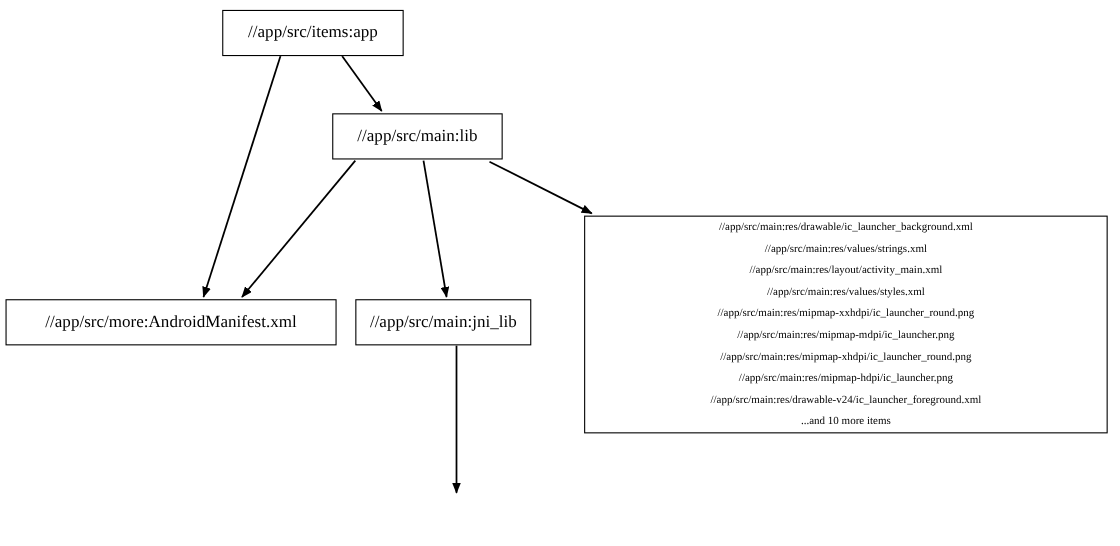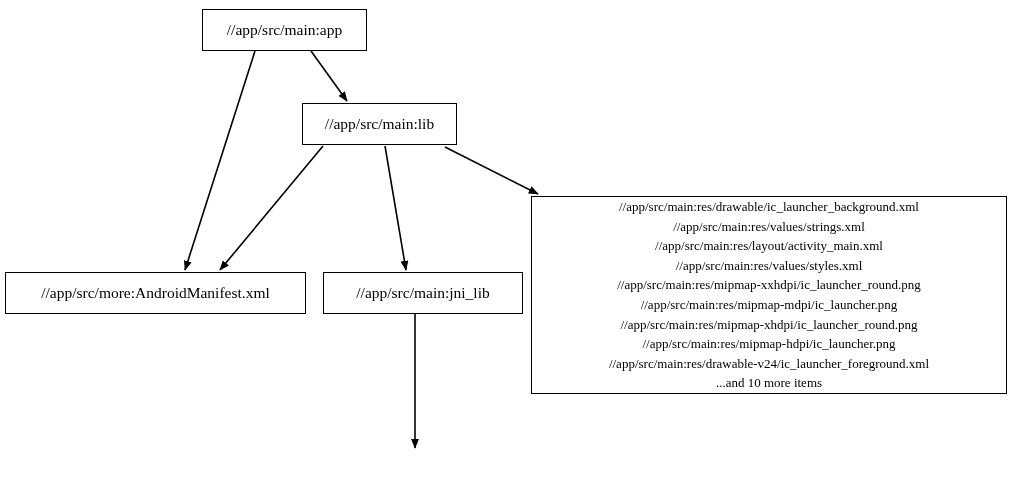--- a/index.html
+++ b/index.html
@@ -36,27 +36,27 @@
   }
   .node-label {
     display: block;
     text-align: center;
     white-space: pre;
     font-size: 15.5px;
     color: #000000;
   }
   .node-multiline .node-label {
     line-height: 19.6px;
-    font-size: 13px;
+    font-size: 10px;
   }
   
   #node-app        { left: 202px; top: 9px;   width: 165px; height: 42px; }
   #node-lib        { left: 302px; top: 103px; width: 155px; height: 42px; font-family: Liberation Serif, serif; }
   #node-manifest   { left: 5px;   top: 272px; width: 301px; height: 42px; }
-  #node-jni        { left: 323px; top: 272px; width: 200px; height: 42px; }
+  #node-jni        { left: 323px; top: 272px; width: 160px; height: 42px; }
   #node-res        { left: 531px; top: 196px; width: 476px; height: 198px; }
   #node-cpp        { left: 279px; top: 450px; width: 271px; height: 42px; }
 </style>
 </head>
 <body>
 
 <div id="graph-canvas">
 
   <svg id="edge-layer" viewBox="0 0 1018 496" width="1018" height="496">
     <defs>
@@ -72,21 +72,21 @@
     <line x1="323" y1="146" x2="220" y2="270" stroke="#000000" stroke-width="1.6" marker-end="url(#arrowhead)"></line>
 
     <line x1="385" y1="146" x2="406" y2="270" stroke="#000000" stroke-width="1.6" marker-end="url(#arrowhead)"></line>
 
     <line x1="445" y1="147" x2="538" y2="194" stroke="#000000" stroke-width="1.6" marker-end="url(#arrowhead)"></line>
 
     <line x1="415" y1="314" x2="415" y2="448" stroke="#000000" stroke-width="1.6" marker-end="url(#arrowhead)"></line>
   </svg>
 
   <div class="graph-node" id="node-app">
-    <span class="node-label">//app/src/main:app</span>
+    <span class="node-label">//app/src/items:app</span>
   </div>
 
   <div class="graph-node" id="node-lib">
     <span class="node-label">//app/src/main:lib</span>
   </div>
 
   <div class="graph-node" id="node-manifest">
     <span class="node-label">//app/src/more:AndroidManifest.xml</span>
   </div>
 

